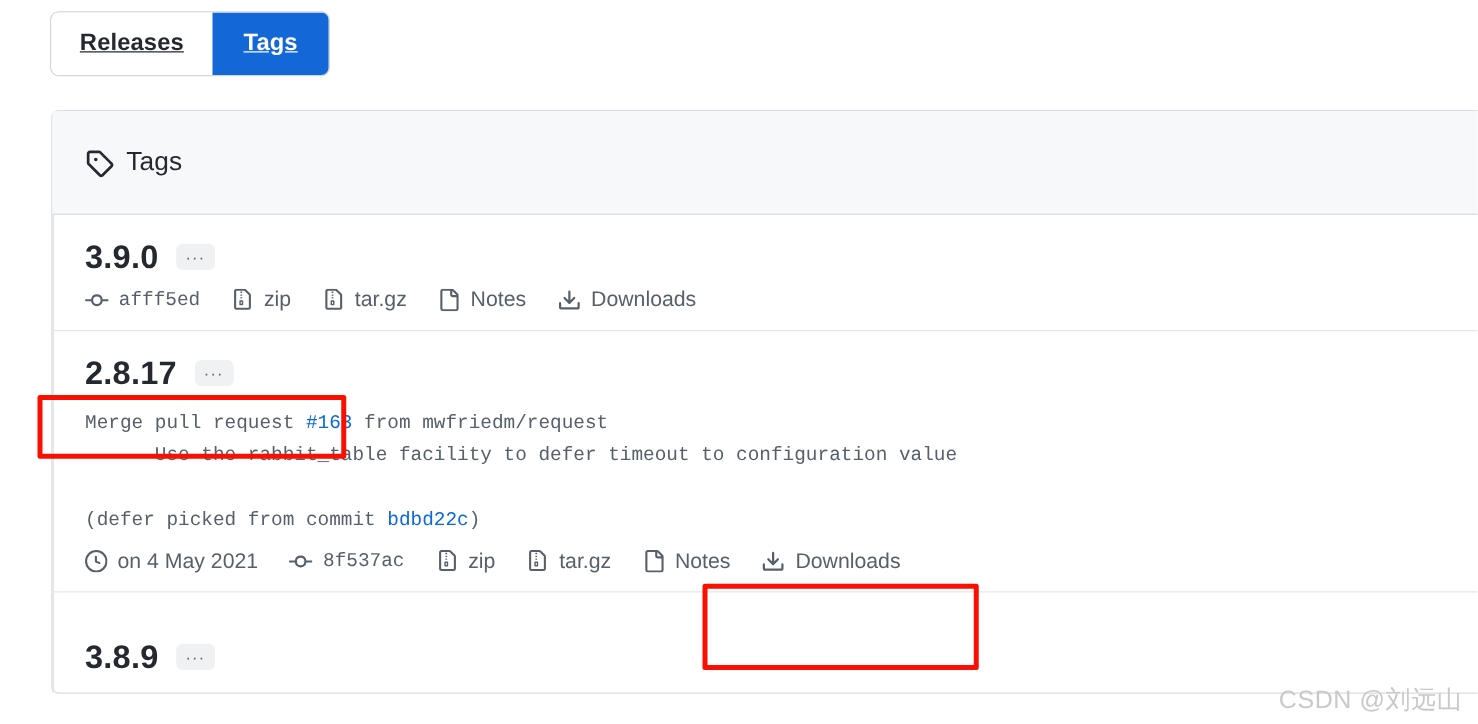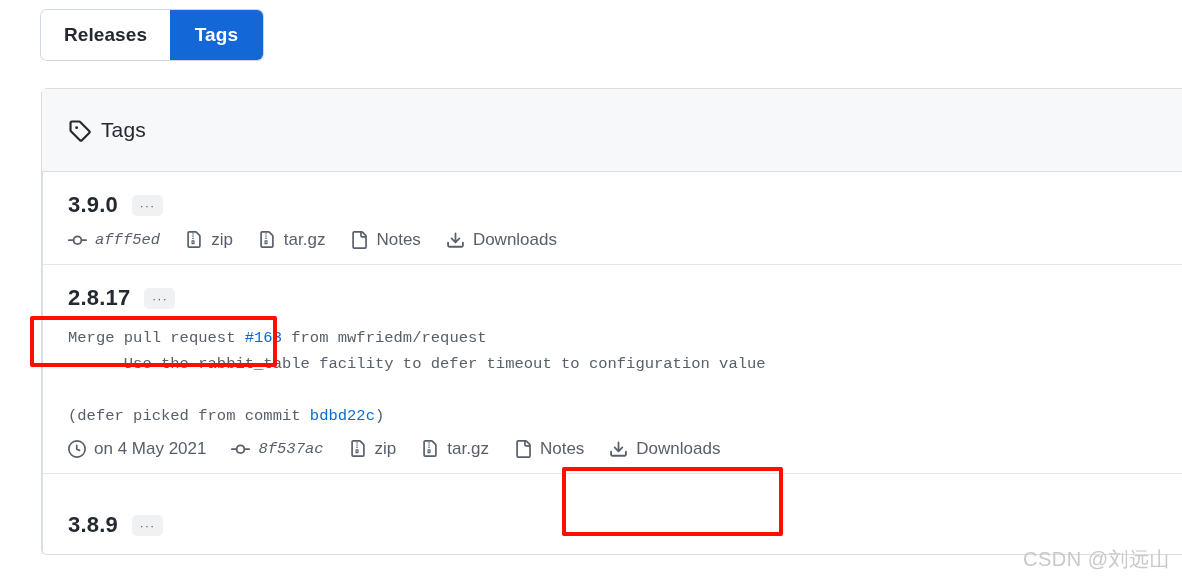--- a/index.html
+++ b/index.html
@@ -30,20 +30,21 @@
   .tabgroup .tab {
     height: 50px;
     display: flex;
     align-items: center;
     justify-content: center;
     font-size: 19px;
     font-weight: bold;
     letter-spacing: .1px;
     cursor: pointer;
     user-select: none;
+    text-decoration: underline;
   }
   .tab-releases {
     width: 129px;
     background: #ffffff;
     color: #24292f;
   }
   .tab-tags {
     width: 93px;
     background: #1367d7;
     color: #ffffff;
@@ -95,21 +96,21 @@
   }
 
   .row-inner { padding-left: 26px; }
 
   .tag-name-line {
     display: flex;
     align-items: center;
     height: 30px;
   }
   .tag-name {
-    font-size: 22px;
+    font-size: 26px;
     font-weight: bold;
     color: #24292f;
     letter-spacing: .2px;
     cursor: pointer;
   }
   .ellipsis-badge {
     margin-left: 14px;
     background: #eff1f3;
     border-radius: 5px;
     width: 31px;
@@ -155,21 +156,20 @@
     cursor: pointer;
   }
   .meta-item .ic {
     display: flex;
     align-items: center;
     margin-right: 8px;
   }
   .meta-item .sha-mono {
     font-family: "Liberation Mono", "DejaVu Sans Mono", monospace;
     font-size: 15.5px;
-    font-style: italic;
   }
   .meta-item.plain { cursor: default; }
 
   
   .redbox {
     position: absolute;
     border: 4px solid #fa0f00;
     border-radius: 2px;
     box-sizing: border-box;
     pointer-events: none;

